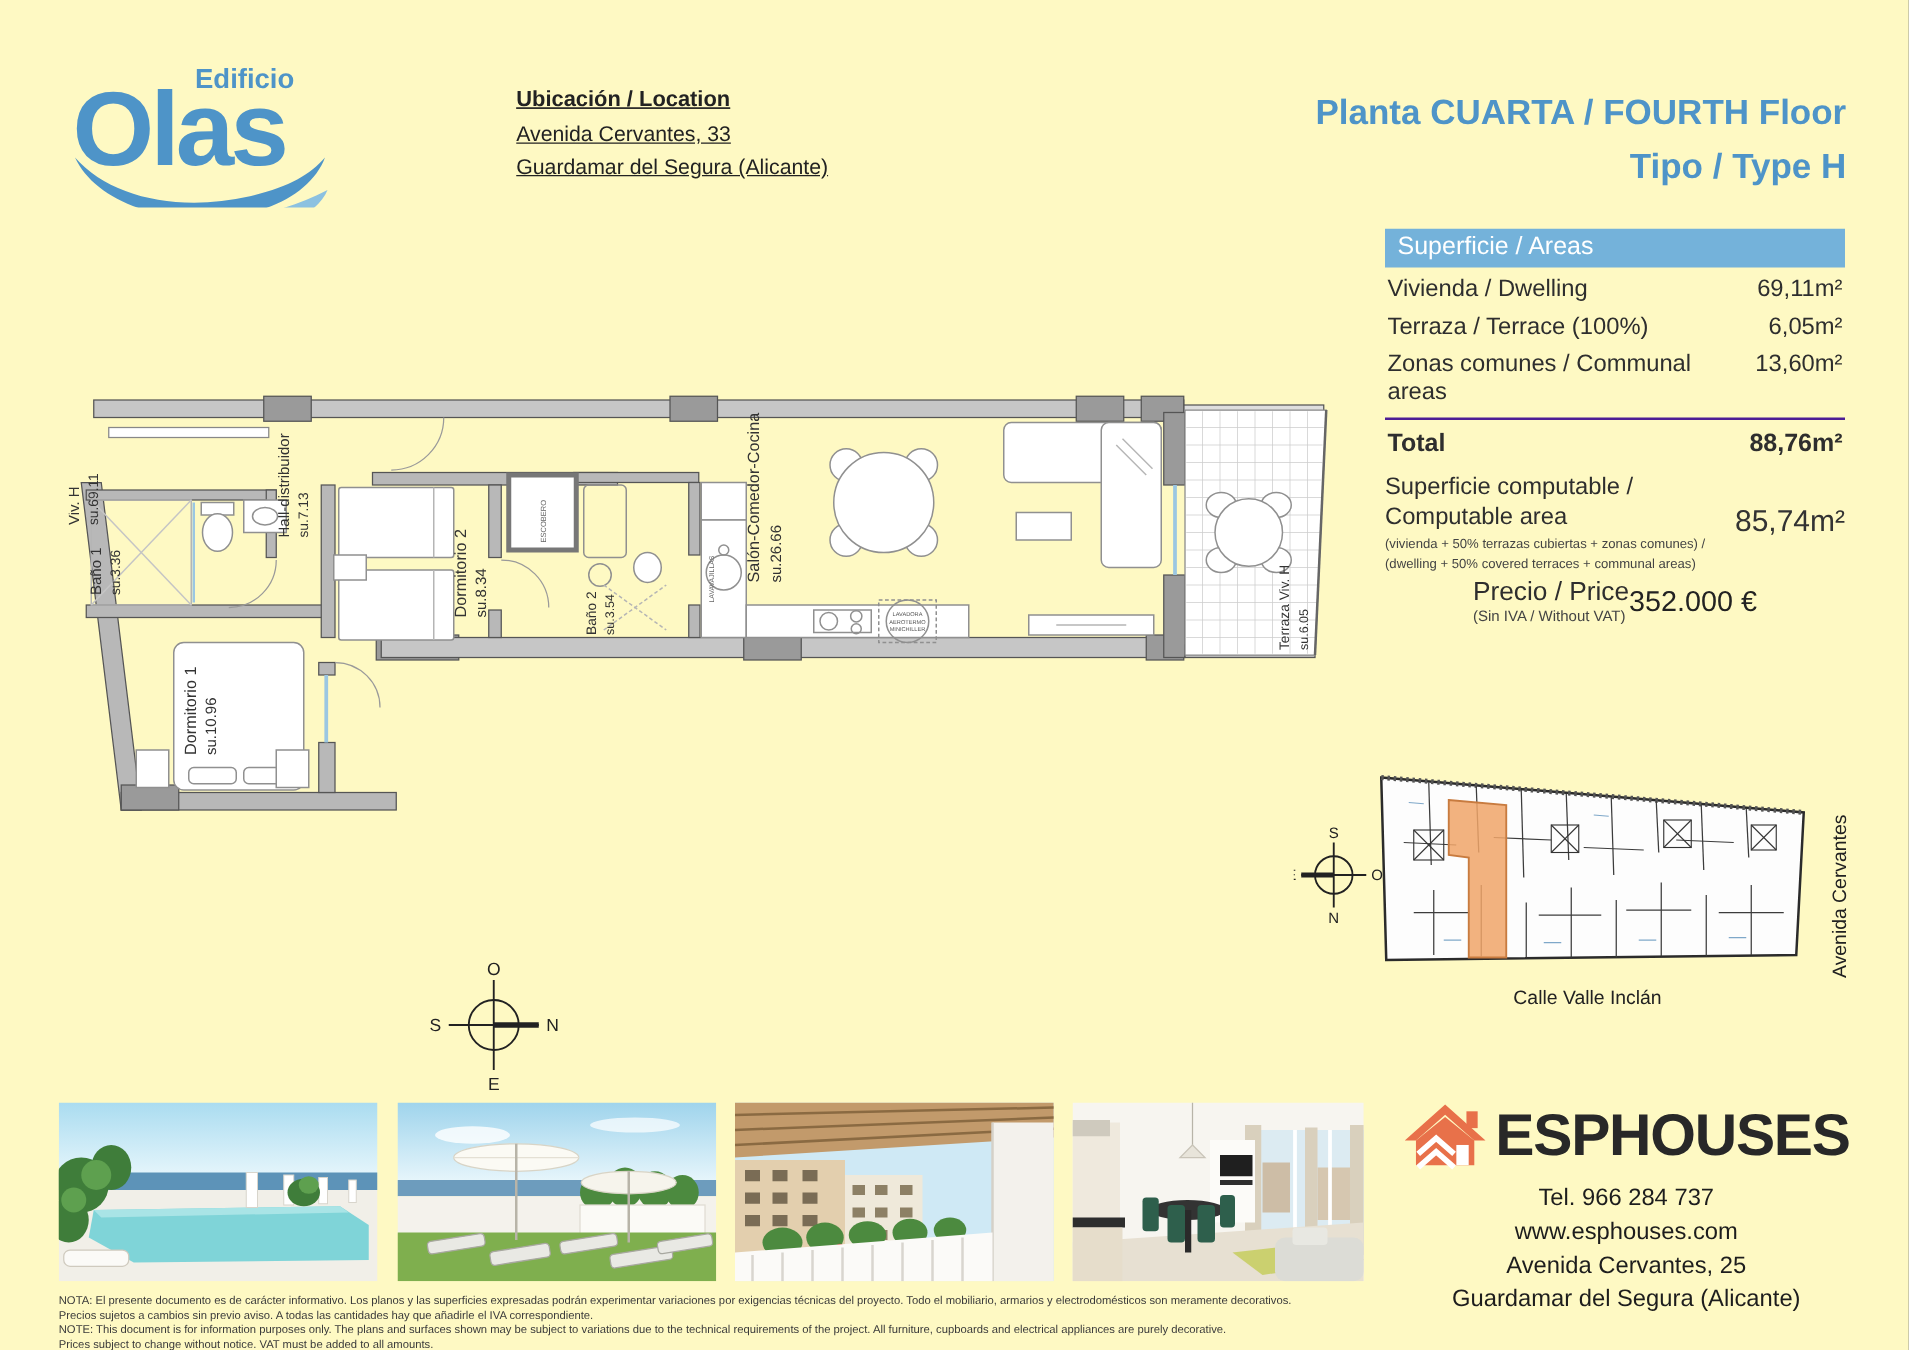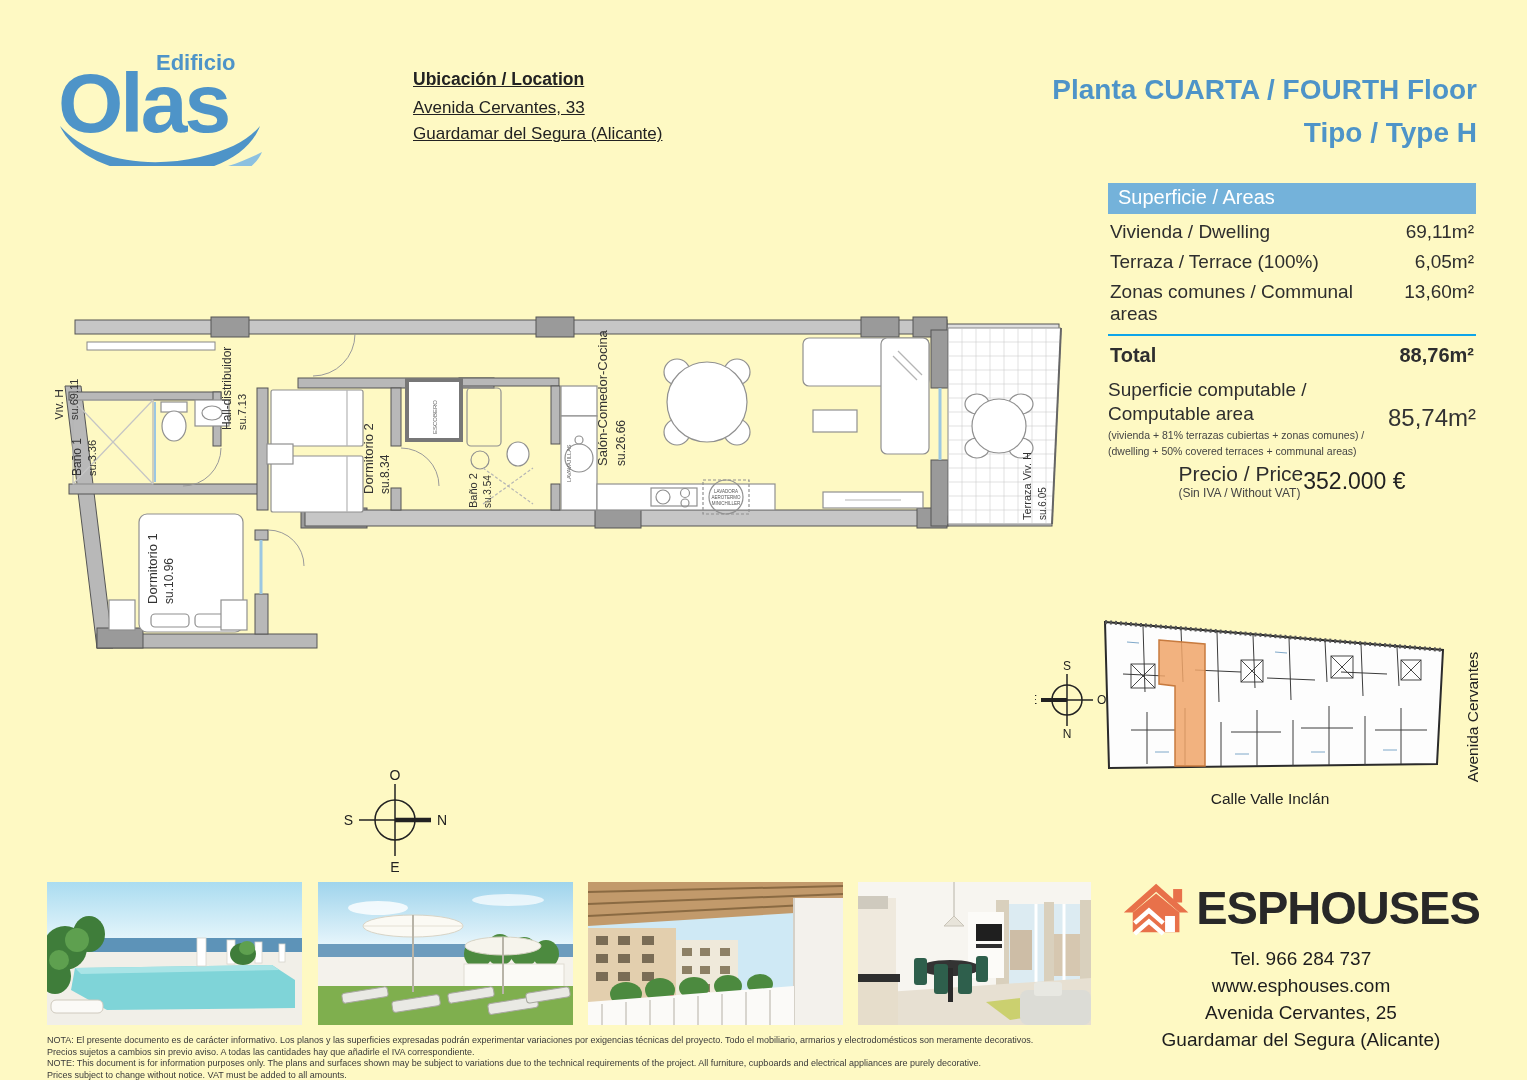--- a/index.html
+++ b/index.html
@@ -11,21 +11,21 @@
   .location{left:413px;top:66px;width:340px;font-size:17px;line-height:1.55;color:#222;text-decoration:underline;}
   .location .head{font-weight:bold;text-decoration:underline;font-size:17.5px;margin-bottom:2px;}
   .main-title{right:50px;top:68px;width:520px;text-align:right;color:#4E94C8;
               font-weight:bold;font-size:28px;line-height:1.55;}
 
   
   .areas{left:1108px;top:183px;width:368px;}
   .areas .hdr{background:#74B2DA;color:#fff;font-size:20px;padding:3px 10px 5px 10px;}
   .arow{display:flex;justify-content:space-between;font-size:19px;color:#2e2e2e;padding:7px 2px 1px 2px;}
   .arow .val{white-space:nowrap;}
-  .total{border-top:2px solid #0ea5e9;margin-top:8px;padding-top:8px;font-weight:bold;font-size:20px;}
+  .total{border-top:2px solid #4c1d95;margin-top:8px;padding-top:8px;font-weight:bold;font-size:20px;}
   .comp{display:flex;justify-content:space-between;margin-top:10px;}
   .comp .lbl{font-size:19px;line-height:1.25;color:#2e2e2e;}
   .comp .note{font-size:10.5px;color:#444;line-height:1.25;margin-top:3px;}
   .comp .val{font-size:24px;align-self:center;white-space:nowrap;}
   .price{left:1108px;top:462px;width:368px;display:flex;justify-content:center;}
   .price .lbl{font-size:21px;color:#2e2e2e;}
   .price .note{font-size:12px;color:#444;}
   .price .val{font-size:23px;align-self:center;color:#222;}
 
   
@@ -86,21 +86,21 @@
       <span class="val">13,60m²</span>
     </div>
     <div class="arow total">
       <span>Total</span>
       <span class="val">88,76m²</span>
     </div>
     <div class="comp">
       <div>
         <div class="lbl">Superficie computable /</div>
         <div class="lbl">Computable area</div>
-        <div class="note">(vivienda + 81% terrazas cubiertas + zonas comunes) /</div>
+        <div class="note">(vivienda + 50% terrazas cubiertas + zonas comunes) /</div>
         <div class="note">(dwelling + 50% covered terraces + communal areas)</div>
       </div>
       <div class="val">85,74m²</div>
     </div>
   </div>
 
   <div class="abs price">
     <div>
       <div class="lbl">Precio / Price</div>
       <div class="note">(Sin IVA / Without VAT)</div>

